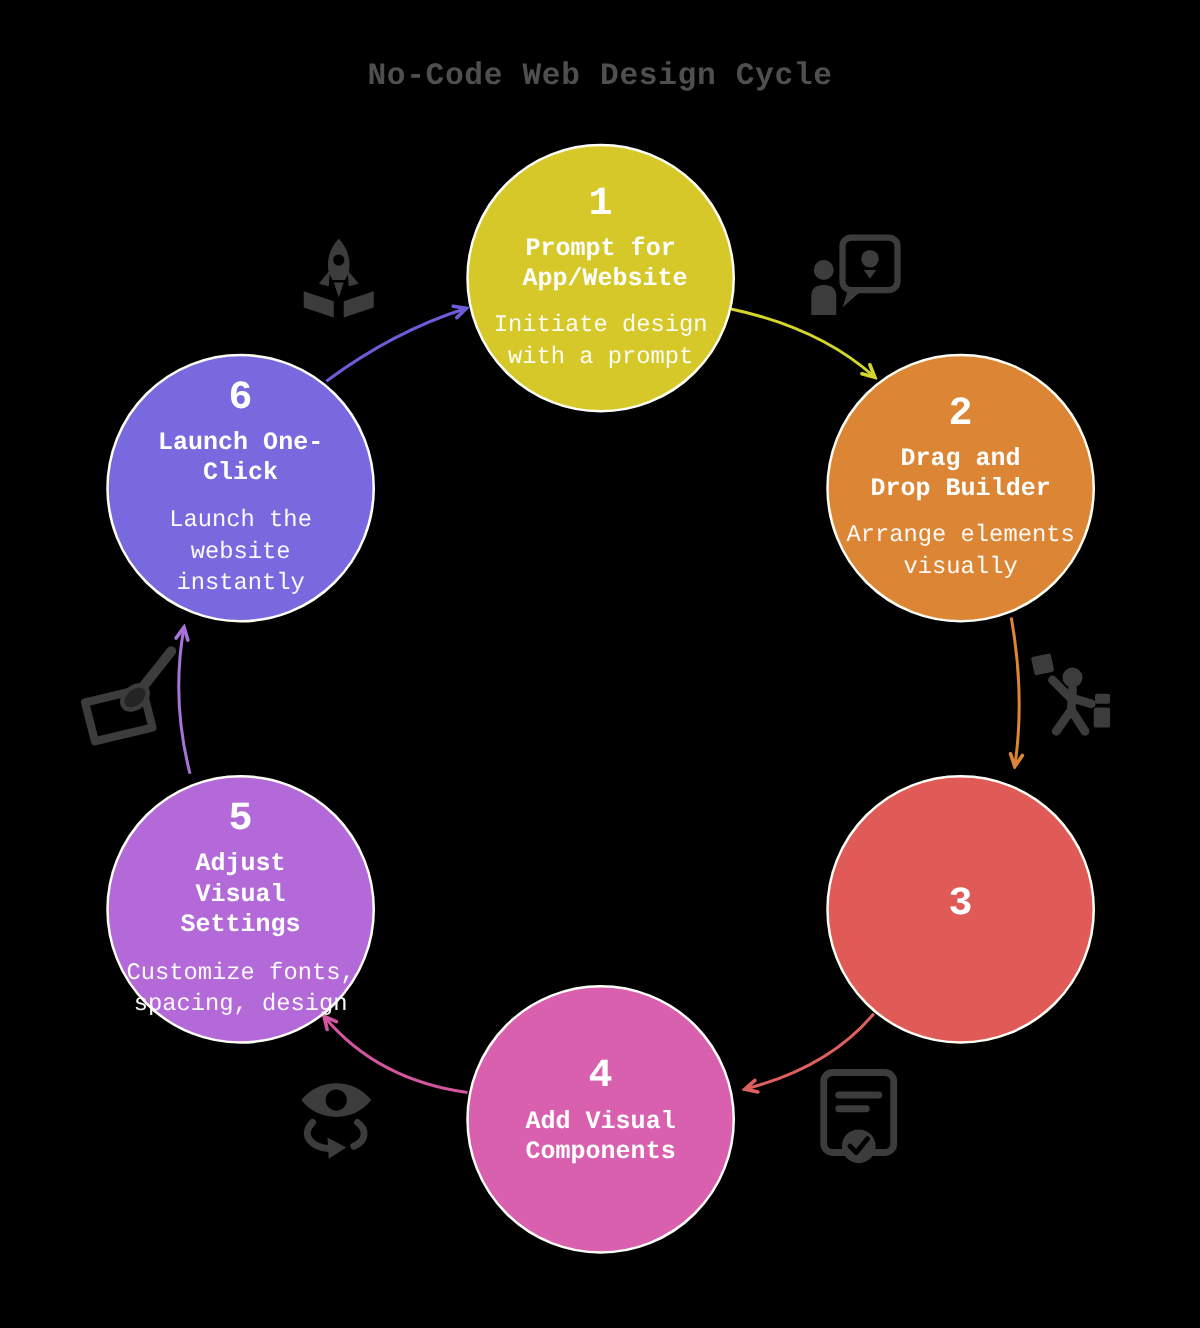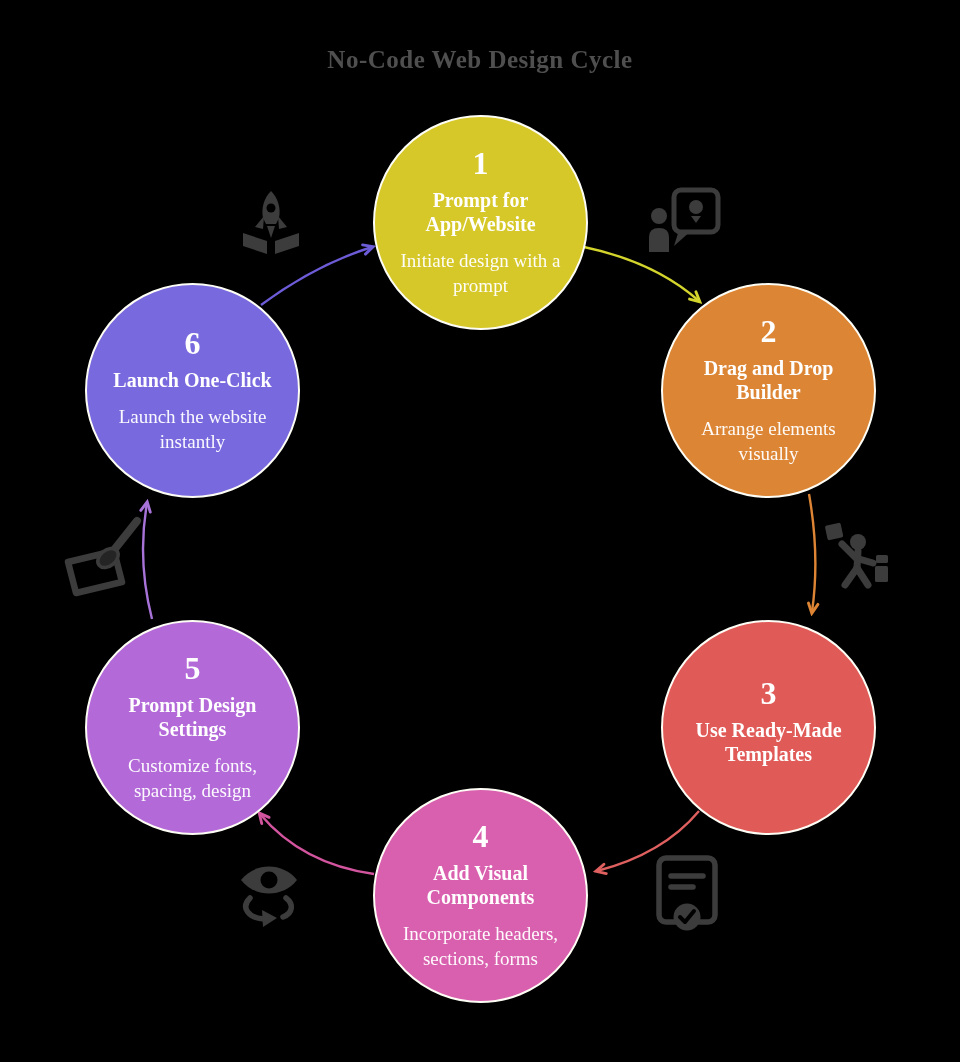--- a/index.html
+++ b/index.html
@@ -1,19 +1,19 @@
 <!DOCTYPE html>
 <html><head>
 <meta charset="utf-8">
 <style>
   html,body{margin:0;padding:0;background:#000;}
   .canvas{
     position:relative;width:960px;height:1062px;margin:0 auto;
     background:#000;overflow:hidden;
-    font-family:Liberation Serif, serif;
+    font-family:Liberation Mono, monospace;
   }
   .diagram-title{
     position:absolute;top:46px;left:0;width:100%;
     text-align:center;font-size:25px;font-weight:bold;letter-spacing:.5px;
     color:#4f4f4f;margin:0;
   }
   .arrows-layer{position:absolute;left:0;top:0;width:960px;height:1062px;}
   .node{
     position:absolute;width:215px;height:215px;border-radius:50%;
     border:2px solid #fdfdf5;box-sizing:border-box;
@@ -83,32 +83,30 @@
   </div>
 
   <div class="node n2" style="background-color: rgb(220, 133, 52);">
     <div class="node-num">2</div>
     <div class="node-title">Drag and Drop Builder</div>
     <div class="node-desc">Arrange elements visually</div>
   </div>
 
   <div class="node n3" style="background-color: rgb(224, 90, 87);">
     <div class="node-num">3</div>
-    <div class="node-title">Use Ready-Made Templates</div>
   </div>
 
   <div class="node n4" style="background-color: rgb(217, 96, 174);">
     <div class="node-num">4</div>
     <div class="node-title">Add Visual Components</div>
-    <div class="node-desc">Incorporate headers, sections, forms</div>
   </div>
 
   <div class="node n5" style="background-color: rgb(179, 106, 216);">
     <div class="node-num">5</div>
-    <div class="node-title">Prompt Design Settings</div>
+    <div class="node-title">Adjust Visual Settings</div>
     <div class="node-desc">Customize fonts, spacing, design</div>
   </div>
 
   <div class="node n6" style="background-color: rgb(120, 105, 222);">
     <div class="node-num">6</div>
     <div class="node-title">Launch One-Click</div>
     <div class="node-desc">Launch the website instantly</div>
   </div>
 
   <svg class="gap-icon" style="left:236px;top:188px" width="70" height="72" viewBox="0 0 70 72" aria-label="rocket-launch-icon">

